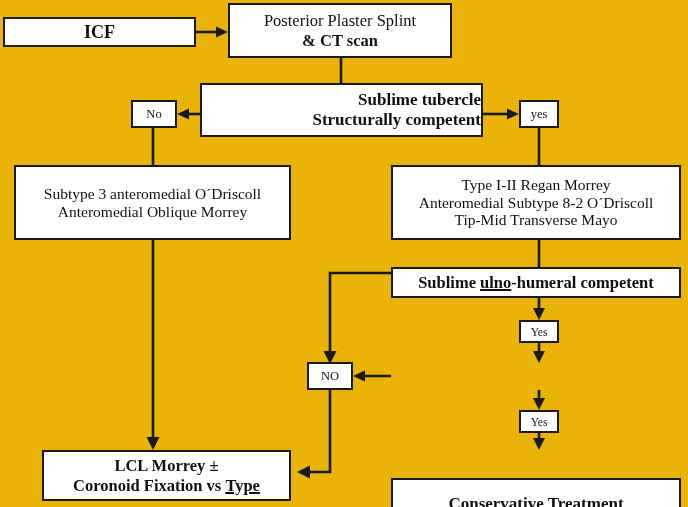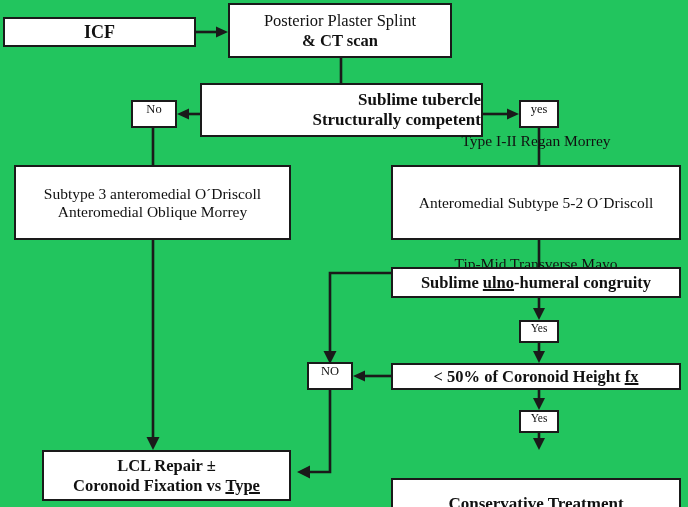--- a/index.html
+++ b/index.html
@@ -7,21 +7,21 @@
     padding: 0;
     background: #ffffff;
   }
   body {
     font-family: "Liberation Serif", "DejaVu Serif", serif;
   }
   #chart {
     position: relative;
     width: 688px;
     height: 507px;
-    background: #22c55e;
+    background: #eab308;
     overflow: hidden;
   }
   .box {
     position: absolute;
     box-sizing: border-box;
     border: 2.5px solid #1a1a1a;
     background: #ffffff;
     display: flex;
     flex-direction: column;
     align-items: center;
@@ -37,20 +37,21 @@
   .box .ln {
     display: block;
     white-space: nowrap;
   }
   .small-box {
     position: absolute;
     box-sizing: border-box;
     border: 2.5px solid #1a1a1a;
     background: #ffffff;
     display: flex;
+    align-items: center;
     justify-content: center;
     font-size: 12.5px;
     color: #111111;
     z-index: 4;
   }
   .u {
     text-decoration: underline;
     text-decoration-thickness: 1.5px;
     text-underline-offset: 1px;
     font-family: Liberation Serif, serif;
@@ -173,48 +174,45 @@
 
   <div class="small-box" style="left:519px; top:100px; width:40px; height:28px;">
     <span>yes</span>
   </div>
 
   <div class="box" style="left:14px; top:165px; width:277px; height:75px; font-size:15.5px;">
     <span class="ln">Subtype 3 anteromedial O´Driscoll</span>
     <span class="ln">Anteromedial Oblique Morrey</span>
   </div>
 
-  <div class="box" style="left:391px; top:165px; width:290px; height:75px; font-size:15.5px;gap:44px;">
+  <div class="box" style="left:391px; top:165px; width:290px; height:75px; font-size:15.5px;">
     <span class="ln">Type I-II Regan Morrey</span>
-    <span class="ln">Anteromedial Subtype 5-2 O´Driscoll</span>
+    <span class="ln">Anteromedial Subtype 8-2 O´Driscoll</span>
     <span class="ln">Tip-Mid Transverse Mayo</span>
   </div>
 
   <div class="box bold" style="left:391px; top:267px; width:290px; height:31px; font-size:16.5px;">
-    <span class="ln"><span>Sublime </span><span class="u">ulno</span><span>-humeral congruity</span></span>
+    <span class="ln"><span>Sublime </span><span class="u">ulno</span><span>-humeral competent</span></span>
   </div>
 
   <div class="small-box" style="left:519px; top:320px; width:40px; height:23px; font-size:11.5px;">
     <span>Yes</span>
   </div>
 
   <div class="small-box" style="left:307px; top:362px; width:46px; height:28px;">
     <span>NO</span>
   </div>
 
-  <div class="box bold" style="left:391px; top:363px; width:290px; height:27px; font-size:16.5px;">
-    <span class="ln"><span>&lt; 50% of Coronoid Height </span><span class="u">fx</span></span>
-  </div>
 
   <div class="small-box" style="left:519px; top:410px; width:40px; height:23px; font-size:11.5px;">
     <span>Yes</span>
   </div>
 
   <div class="box bold" style="left:42px; top:450px; width:249px; height:51px; font-size:16.5px;">
-    <span class="ln">LCL Repair ±</span>
+    <span class="ln">LCL Morrey ±</span>
     <span class="ln"><span>Coronoid Fixation vs </span><span class="u">Type</span></span>
   </div>
 
   <div class="box bold" style="left:391px; top:450px; width:290px; height:51px; font-size:17px;margin-top:28px;">
     <span class="ln">Conservative Treatment</span>
   </div>
 
 </div>
 
 </body></html>

